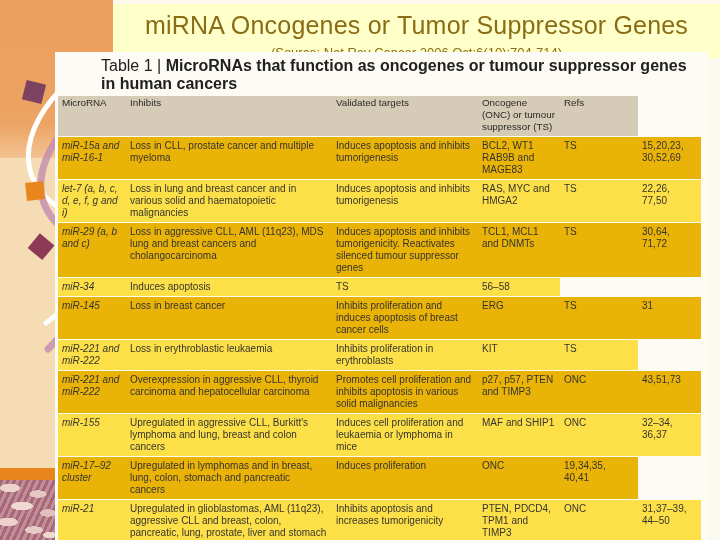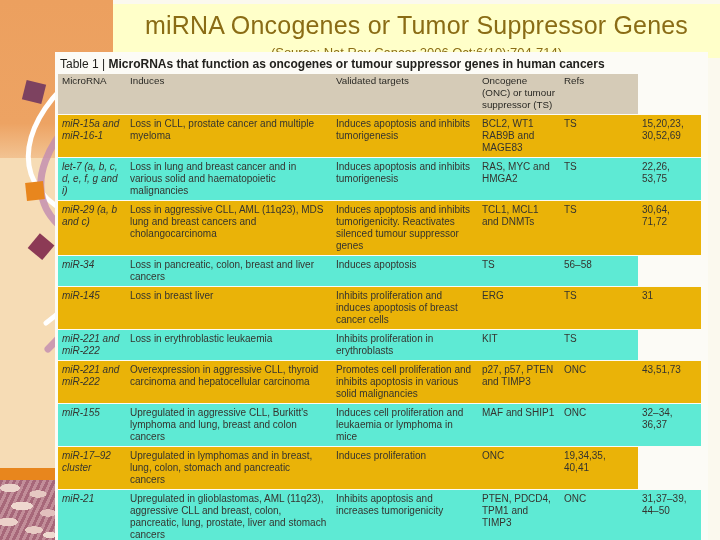--- a/index.html
+++ b/index.html
@@ -27,28 +27,28 @@
   
   .banner{position:absolute; left:113px; top:4px; width:607px; height:54px; background:#ffffc9;}
   .slide-title{position:absolute; left:0; top:7px; width:100%; text-align:center;
     font-size:25px; color:#8a6c15; letter-spacing:.2px; white-space:nowrap;}
   .slide-citation{position:absolute; left:0; top:41px; width:100%; text-align:center;
     font-size:13px; color:#8a6c15; white-space:nowrap;}
 
   
   .panel{position:absolute; left:55px; top:52px; width:653px; height:488px;
     background:#fcfbf6; padding:3px 3px 0 3px; box-sizing:border-box; overflow:hidden;}
-  .caption{font-size:12px; color:#22211d; padding:2px 0 3px 2px;}
+  .caption{font-size:16px; color:#22211d; padding:2px 0 3px 2px;margin-left:41px;}
   .caption b{font-weight:bold;}
   .tbody{display:flex; flex-direction:column; row-gap:1px; background:#fcfbf6;}
   .trow{display:grid; grid-template-columns:68px 206px 146px 82px 78px 63px;}
   .td{padding:3px 5px 3px 4px; font-size:10px; line-height:1.2; color:#35342f; box-sizing:border-box;}
   .thead .td{background:#d5cbb7; font-weight:normal; font-size:9.8px; color:#2b2a25; padding-top:1px; padding-bottom:4px;}
   .trow.light .td{background:#eab308;}
-  .trow.dark  .td{background:#5eead4;}
+  .trow.dark  .td{background:#fde047;}
   .td.mirna{font-style:italic;}
   .td.refs{text-align:left;}
 </style>
 </head>
 <body>
 
 <div class="slide">
 
   <div class="left-band"></div>
   <div class="orange-top"></div>
@@ -67,64 +67,63 @@
     <div class="slide-citation">(Source: Nat Rev Cancer 2006 Oct;6(10):704-714)</div>
   </div>
 
   <div class="panel">
     <div class="caption"><span>Table 1 | </span><b>MicroRNAs that function as oncogenes or tumour suppressor genes in human cancers</b></div>
 
     <div class="tbody">
 
       <div class="trow thead">
         <div class="td">MicroRNA</div>
-        <div class="td">Induces</div>
+        <div class="td">Inhibits</div>
         <div class="td">Validated targets</div>
         <div class="td">Oncogene (ONC) or tumour suppressor (TS)</div>
         <div class="td refs">Refs</div>
       </div>
 
       <div class="trow light">
         <div class="td mirna">miR-15a and miR-16-1</div>
         <div class="td">Loss in CLL, prostate cancer and multiple myeloma</div>
         <div class="td">Induces apoptosis and inhibits tumorigenesis</div>
         <div class="td">BCL2, WT1 RAB9B and MAGE83</div>
         <div class="td">TS</div>
         <div class="td refs">15,20,23, 30,52,69</div>
       </div>
 
       <div class="trow dark">
         <div class="td mirna">let-7 (a, b, c, d, e, f, g and i)</div>
         <div class="td">Loss in lung and breast cancer and in various solid and haematopoietic malignancies</div>
         <div class="td">Induces apoptosis and inhibits tumorigenesis</div>
         <div class="td">RAS, MYC and HMGA2</div>
         <div class="td">TS</div>
-        <div class="td refs">22,26, 53,75</div>
+        <div class="td refs">22,26, 77,50</div>
       </div>
 
       <div class="trow light">
         <div class="td mirna">miR-29 (a, b and c)</div>
         <div class="td">Loss in aggressive CLL, AML (11q23), MDS lung and breast cancers and cholangocarcinoma</div>
         <div class="td">Induces apoptosis and inhibits tumorigenicity. Reactivates silenced tumour suppressor genes</div>
         <div class="td">TCL1, MCL1 and DNMTs</div>
         <div class="td">TS</div>
         <div class="td refs">30,64, 71,72</div>
       </div>
 
       <div class="trow dark">
         <div class="td mirna">miR-34</div>
-        <div class="td">Loss in pancreatic, colon, breast and liver cancers</div>
         <div class="td">Induces apoptosis</div>
         <div class="td">TS</div>
         <div class="td refs">56–58</div>
       </div>
 
       <div class="trow light">
         <div class="td mirna">miR-145</div>
-        <div class="td">Loss in breast liver</div>
+        <div class="td">Loss in breast cancer</div>
         <div class="td">Inhibits proliferation and induces apoptosis of breast cancer cells</div>
         <div class="td">ERG</div>
         <div class="td">TS</div>
         <div class="td refs">31</div>
       </div>
 
       <div class="trow dark">
         <div class="td mirna">miR-221 and miR-222</div>
         <div class="td">Loss in erythroblastic leukaemia</div>
         <div class="td">Inhibits proliferation in erythroblasts</div>

